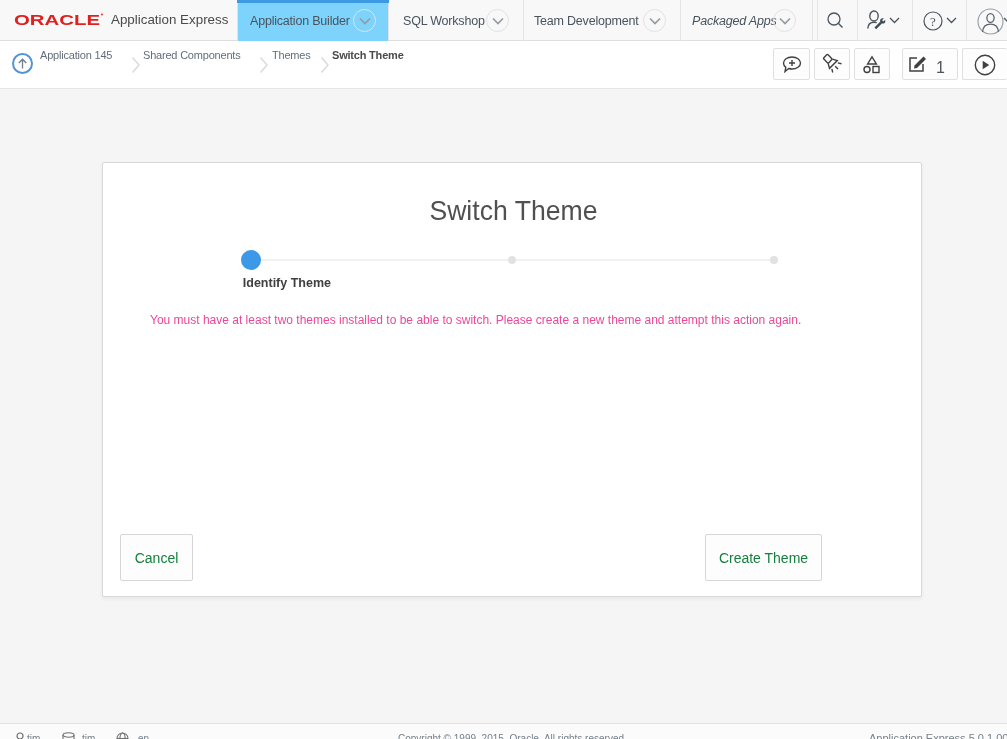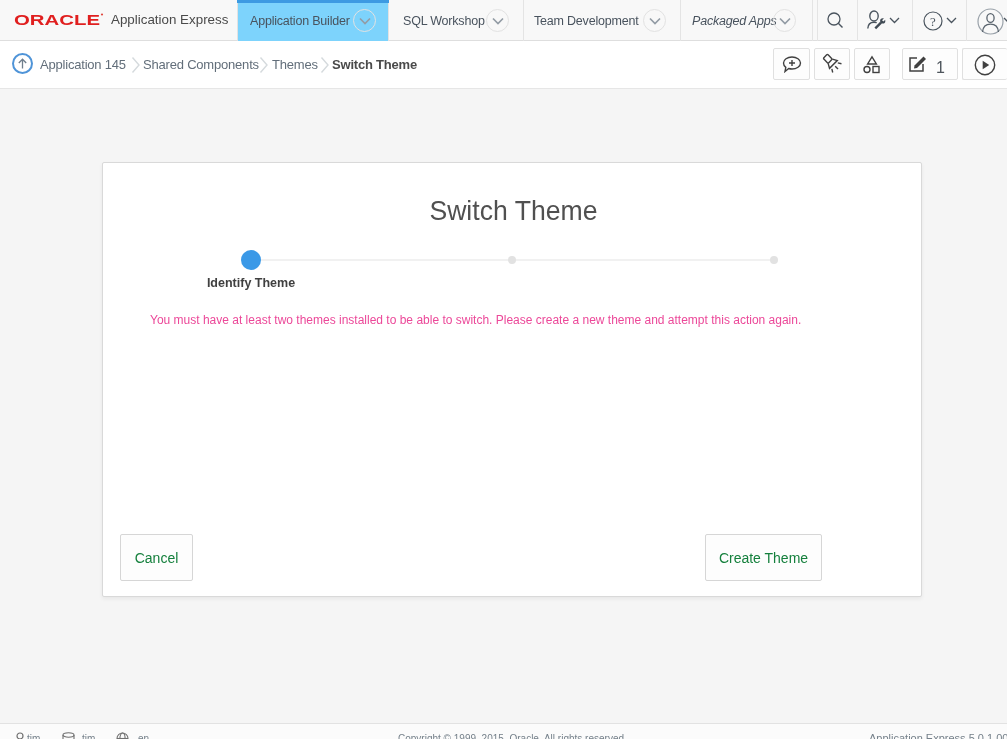--- a/index.html
+++ b/index.html
@@ -16,33 +16,33 @@
   .tabchev { position:absolute; top:9px; width:23px; height:23px; border:1px solid #e2e2e2; border-radius:50%; }
   .tabchev svg { position:absolute; left:4px; top:7px; }
   #tab-active { left:237px; width:152px; background:#7dd3fc; border-left:1px solid #e2e2e2; border-right:1px solid #e2e2e2; height:42px; }
   #tab-active .topbar { position:absolute; left:-1px; top:0; width:152px; height:3px; background:#3d9ae2; }
   .sep { position:absolute; top:0; width:1px; height:41px; background:#e4e4e4; }
   .hicon { position:absolute; }
 
   
   #crumbbar { position:absolute; left:0; top:41px; width:1007px; height:48px; background:#ffffff; border-bottom:1px solid #e6e6e6; }
   #upcircle { position:absolute; left:12px; top:12px; width:21px; height:21px; border:2px solid #4f94d8; border-radius:50%; }
-  .crumb { position:absolute; top:16px; font-size:13px; color:#626e7a; letter-spacing:-0.2px; white-space:nowrap; }
+  .crumb { position:absolute; top:8px; font-size:11px; color:#626e7a; letter-spacing:-0.2px; white-space:nowrap; }
   .crumbsep { position:absolute; top:15px; }
   .toolbtn { position:absolute; top:7px; height:32px; background:#fdfdfd; border:1px solid #e0e0e0; border-radius:2px; }
 
   
   #content { position:absolute; left:0; top:89px; width:1007px; height:634px; background:#f5f5f5; }
   #card { position:absolute; left:102px; top:162px; width:820px; height:435px; background:#ffffff; border:1px solid #d9d9d9; border-radius:2px; box-shadow:0 2px 4px rgba(0,0,0,0.06); }
   #cardtitle { position:absolute; left:0; top:32px; width:820px; text-align:center; font-size:28px; color:#505050; }
   #card .title-inner { display:inline-block; transform:scaleX(0.95); transform-origin:center; }
   #wiztrack { position:absolute; left:148px; top:96px; width:523px; height:2px; background:#f1f1f1; }
   .dotbig { position:absolute; left:138px; top:87px; width:20px; height:20px; border-radius:50%; background:#3b99e7; }
   .dotsm { position:absolute; top:93px; width:8px; height:8px; border-radius:50%; background:#e2e2e2; }
-  #wizlabel { position:absolute; left:68px; top:113px; width:160px; text-align:center; font-size:12.5px; font-weight:bold; color:#404040; }
+  #wizlabel { position:absolute; left:68px; top:113px; width:160px; text-align:right; font-size:12.5px; font-weight:bold; color:#404040; }
   #alertmsg { position:absolute; left:47px; top:150px; font-size:12px; color:#ec4899; white-space:nowrap; }
   .btn { position:absolute; top:371px; height:47px; background:#fdfdfd; border:1px solid #d6d6d6; border-radius:2px; font-size:14px; color:#15803d; text-align:center; }
   .btn span { position:absolute; left:0; right:0; top:15px; }
   #btn-next { background:#2f7bb7; border:1px solid #2a6ea5; color:#ffffff; font-weight:bold; box-shadow:0 2px 2px rgba(0,0,0,0.2); }
 
   
   #footer { position:absolute; left:0; top:723px; width:1007px; height:16px; background:#fbfbfb; border-top:1px solid #e2e2e2; }
   .ftext { position:absolute; top:8px; font-size:11px; color:#75808a; white-space:nowrap; }
 </style>
 </head>

